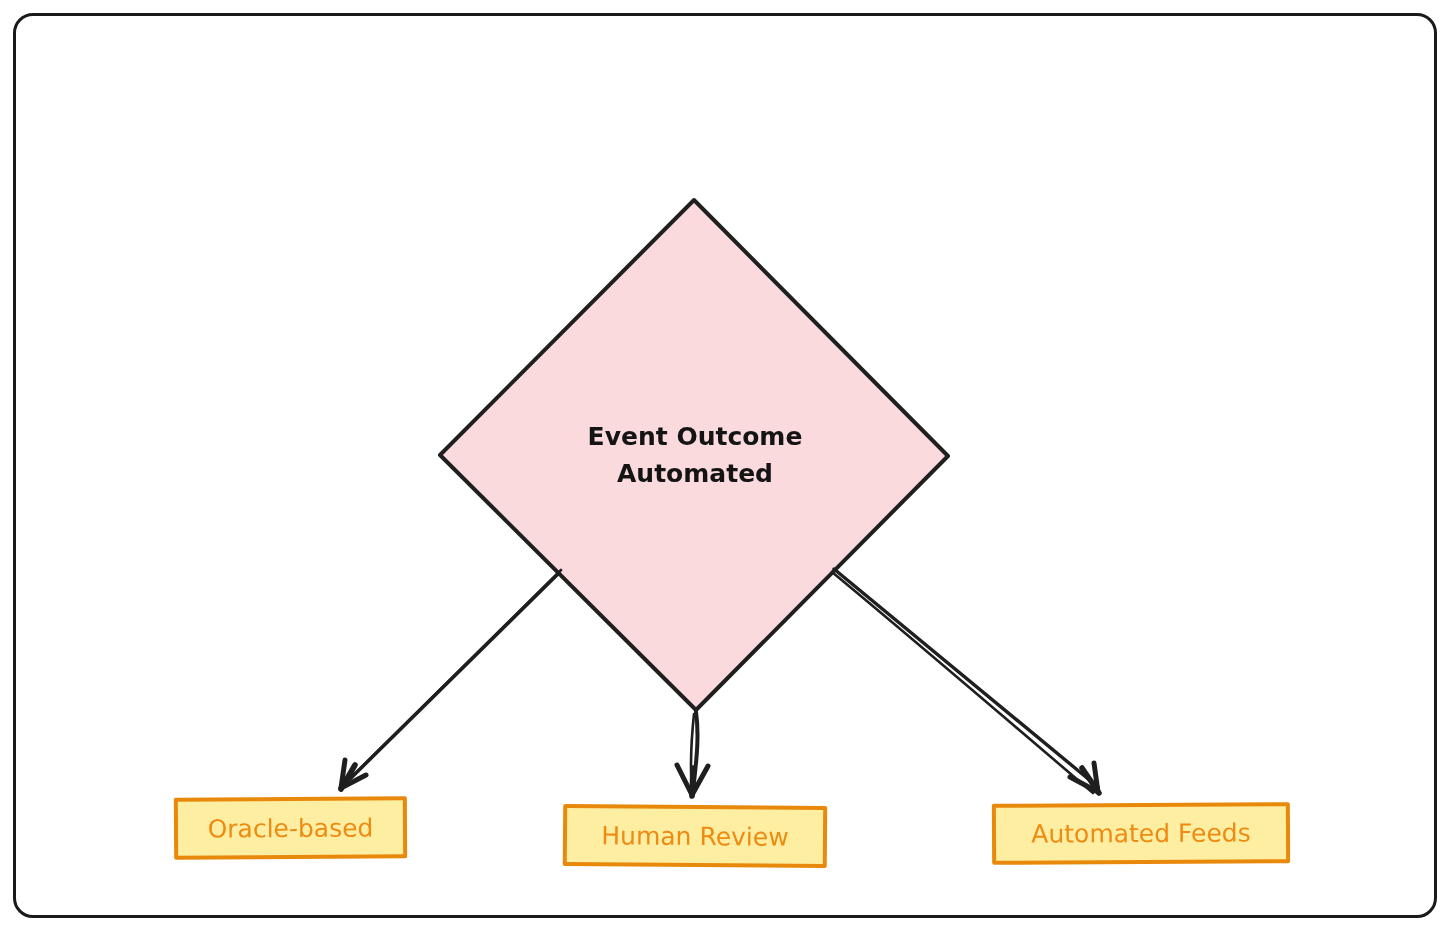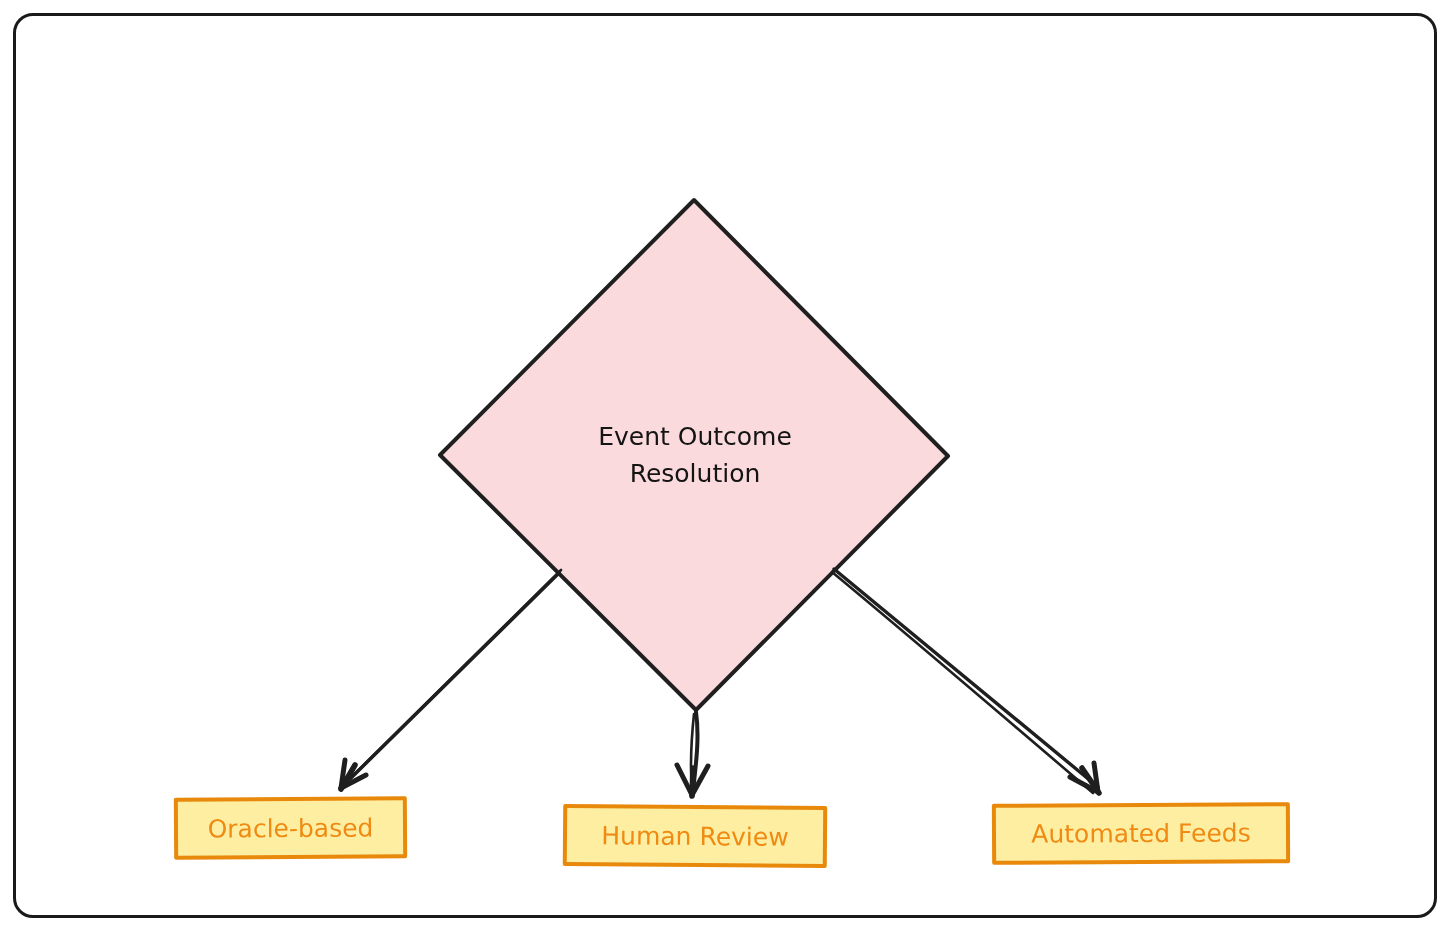--- a/index.html
+++ b/index.html
@@ -54,20 +54,21 @@
   .diamond-label {
     position: absolute;
     left: 540px;
     top: 418px;
     width: 310px;
     text-align: center;
     color: #141414;
     font-size: 25px;
     line-height: 37px;
     font-family: "DejaVu Sans", sans-serif;
+    font-weight: bold;
   }
   .node-box {
     position: absolute;
     box-sizing: border-box;
     background: #fdeea2;
     border: 4px solid #e8890c;
     border-radius: 2px;
     display: flex;
     align-items: center;
     justify-content: center;
@@ -115,21 +116,21 @@
       <path d="M 832,572 C 890,620 1010,722 1093,793" fill="none" stroke="#1f1f1f" stroke-width="2.6" stroke-linecap="round"></path>
       <path d="M 1098,792 L 1094,763" fill="none" stroke="#1f1f1f" stroke-width="5" stroke-linecap="round"></path>
       <path d="M 1098,792 L 1070,777" fill="none" stroke="#1f1f1f" stroke-width="5" stroke-linecap="round"></path>
       <path d="M 1099,793 L 1082,768" fill="none" stroke="#1f1f1f" stroke-width="5.5" stroke-linecap="round"></path>
     </g>
 
   </svg>
 
   <div class="diamond-label">
     <div>Event Outcome</div>
-    <div>Resolution</div>
+    <div>Automated</div>
   </div>
 
   <div class="node-box" id="box-oracle">
     <span>Oracle-based</span>
   </div>
 
   <div class="node-box" id="box-human">
     <span>Human Review</span>
   </div>
 

